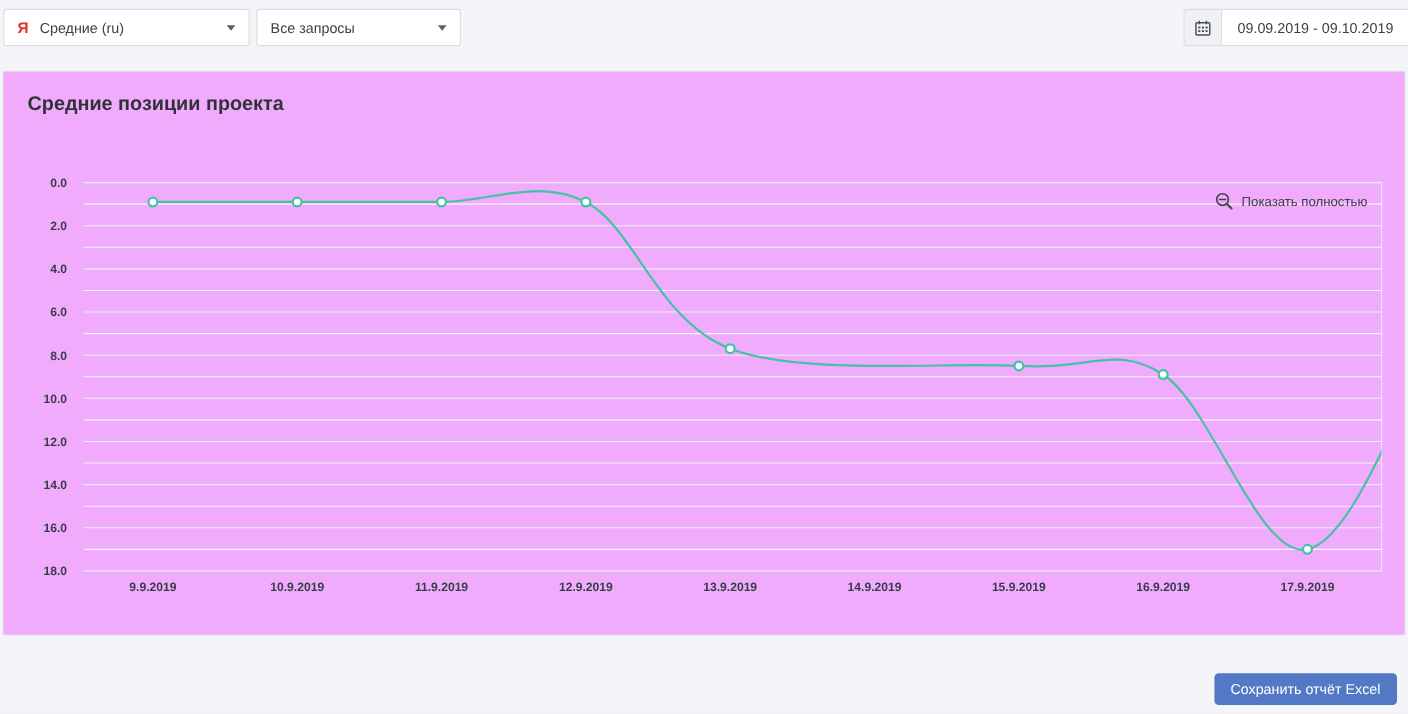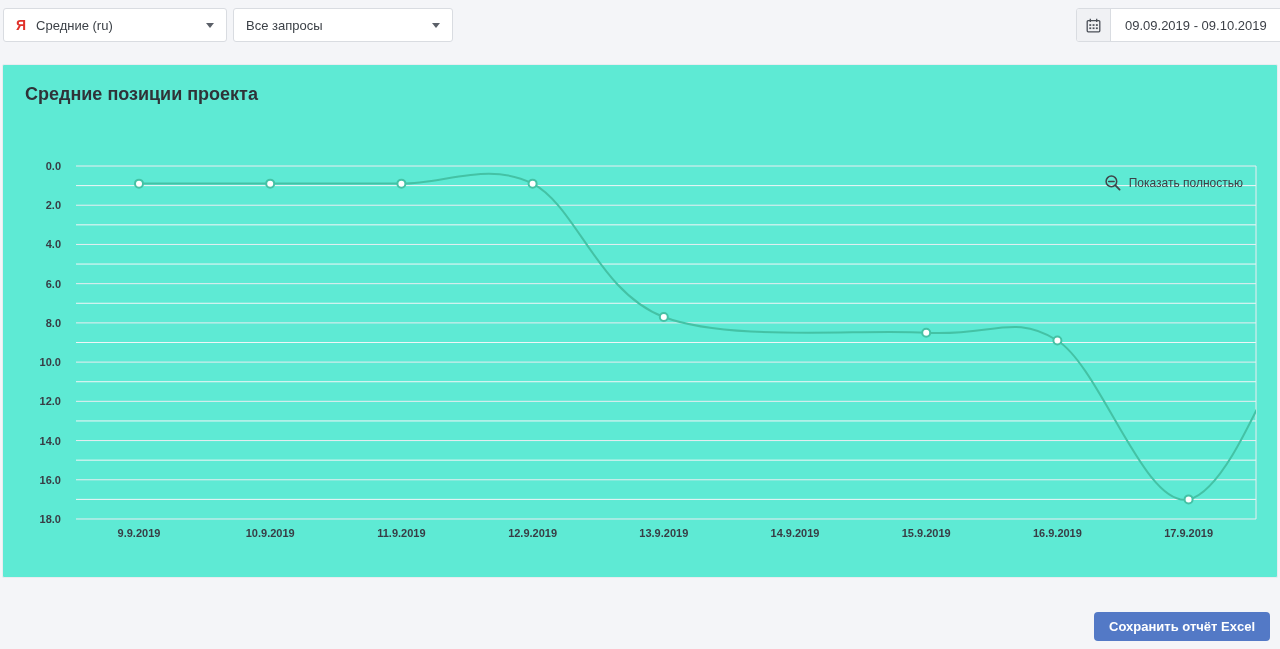--- a/index.html
+++ b/index.html
@@ -18,59 +18,59 @@
     display:flex; align-items:center; padding:0 30px 0 12px;
     font-size:13px; color:#3c4147; cursor:pointer;
   }
   .select-box .caret {
     position:absolute; right:12px; top:50%; margin-top:-2px;
     width:0; height:0;
     border-left:4px solid transparent; border-right:4px solid transparent;
     border-top:5px solid #5b6068;
   }
   #se-select { left:3px; width:224px; }
-  #qg-select { left:233px; width:220px; }
+  #qg-select { left:233px; width:186px; }
   .ya-letter { color:#e0322b; font-weight:bold; font-size:14px; margin-right:10px; }
   .date-group {
     position:absolute; left:1076px; top:8px; height:34px; width:232px;
     display:flex; border:1px solid #d9dce1; border-radius:3px; background:#fff; overflow:hidden;
   }
   .date-icon-cell {
     width:34px; flex:0 0 34px; background:#f0f1f4; border-right:1px solid #d9dce1;
     display:flex; align-items:center; justify-content:center; color:#4a4f57; cursor:pointer;
   }
   .date-input {
     border:0; outline:0; flex:1; font-family:inherit;
     font-size:13px; color:#3b3f46; padding:0 0 0 14px; background:#fff;
   }
   
   .card {
     position:absolute; left:2px; top:64px; width:1276px; height:514px;
-    background:#5eead4; border:1px solid #e9ecf0; border-radius:2px;
+    background:#f0abfc; border:1px solid #e9ecf0; border-radius:2px;
   }
   .card-title {
     margin:19px 0 0 22px; font-size:18px; font-weight:bold; color:#2f3338;
   }
   .card-subtitle {
     margin:9px 0 0 22px; font-size:12.5px; color:#54595f;
   }
   .show-full {
     position:absolute; top:109px; right:34px;
     display:flex; align-items:center; gap:7px; cursor:pointer;
   }
   .show-full span.lbl { font-size:12px; color:#3d4147;text-align:center; }
   #chart-svg { position:absolute; left:0; top:0; width:1276px; height:514px; }
   .grid-even { stroke:#e9edf1; stroke-width:1; }
   .grid-odd  { stroke:#f3f5f7; stroke-width:1; }
   .tick-label { font-family:"Liberation Sans","DejaVu Sans",sans-serif; font-size:11px; font-weight:bold; fill:#383d45; }
   
   .excel-btn {
     position:absolute; top:612px; right:10px; height:29px;
     background:#5379c6; color:#fff; border:0; border-radius:4px;
-    font-family:inherit; font-size:13px; font-weight:bold;
+    font-family:inherit; font-size:13px; font-weight:normal;
     padding:0 15px; cursor:pointer;
   }
 </style>
 </head>
 <body>
 
 <div>
   <div class="select-box" id="se-select">
     <span class="ya-letter">Я</span>
     <span>Средние (ru)</span>

